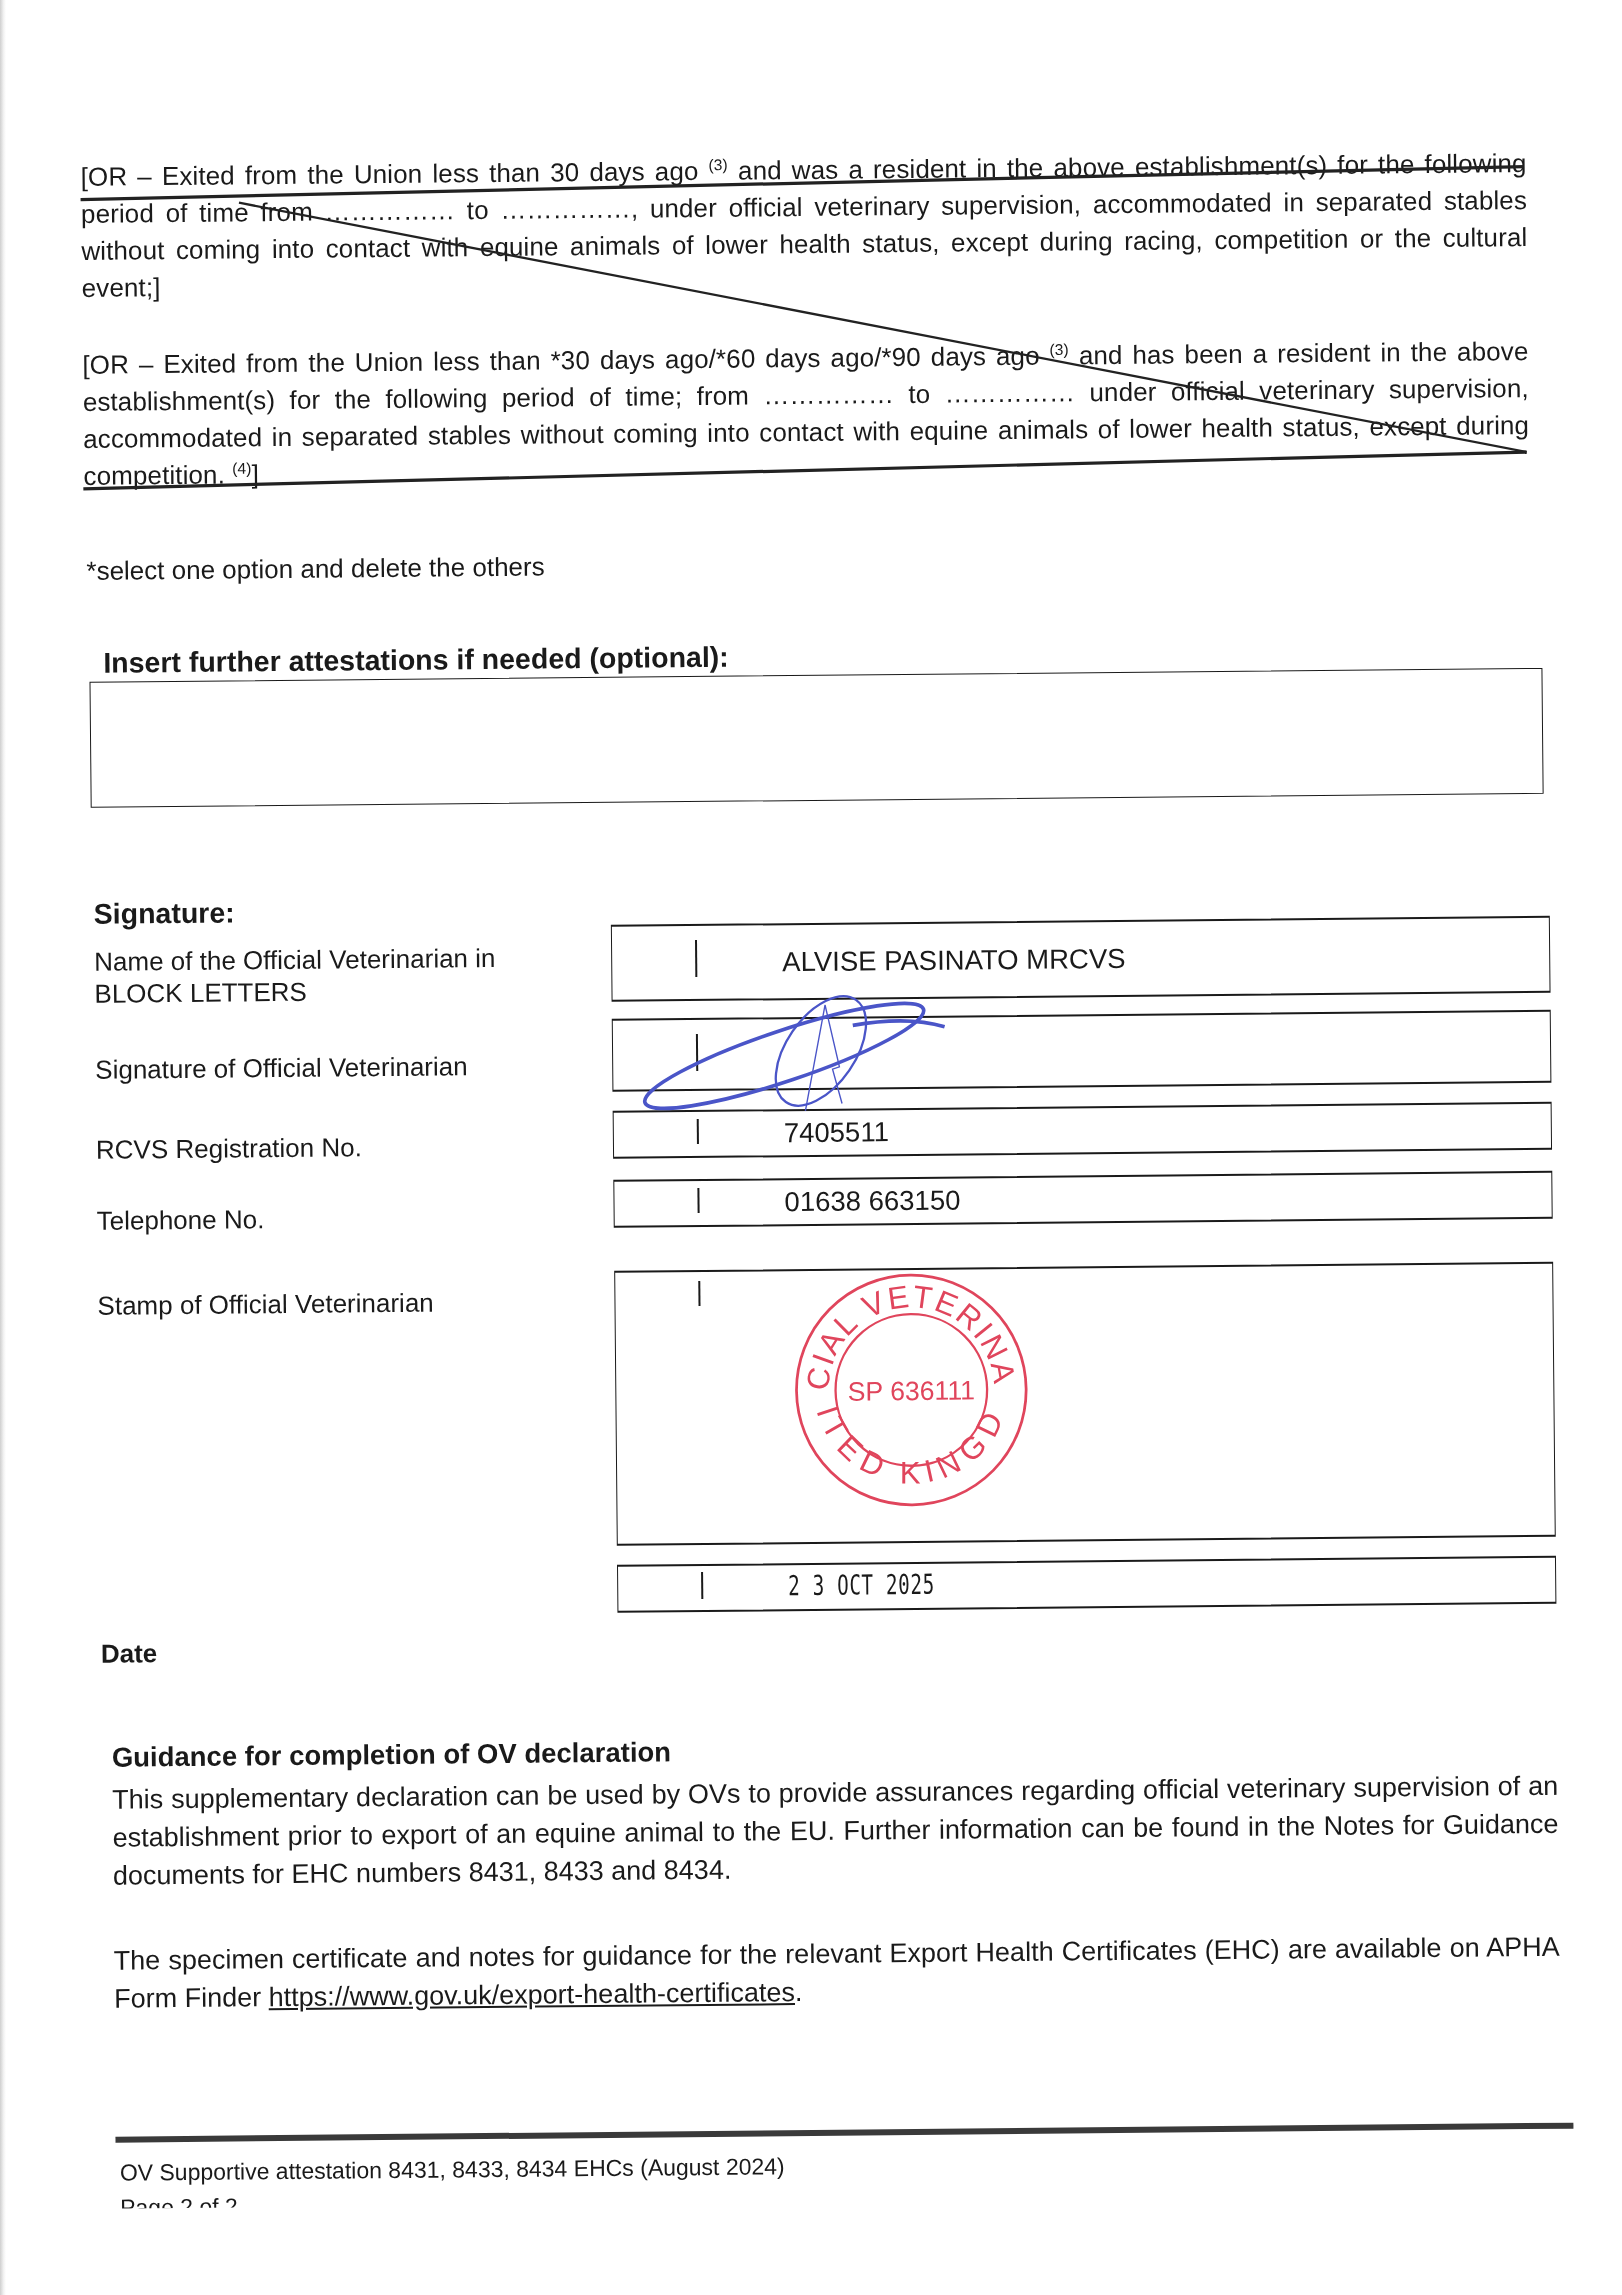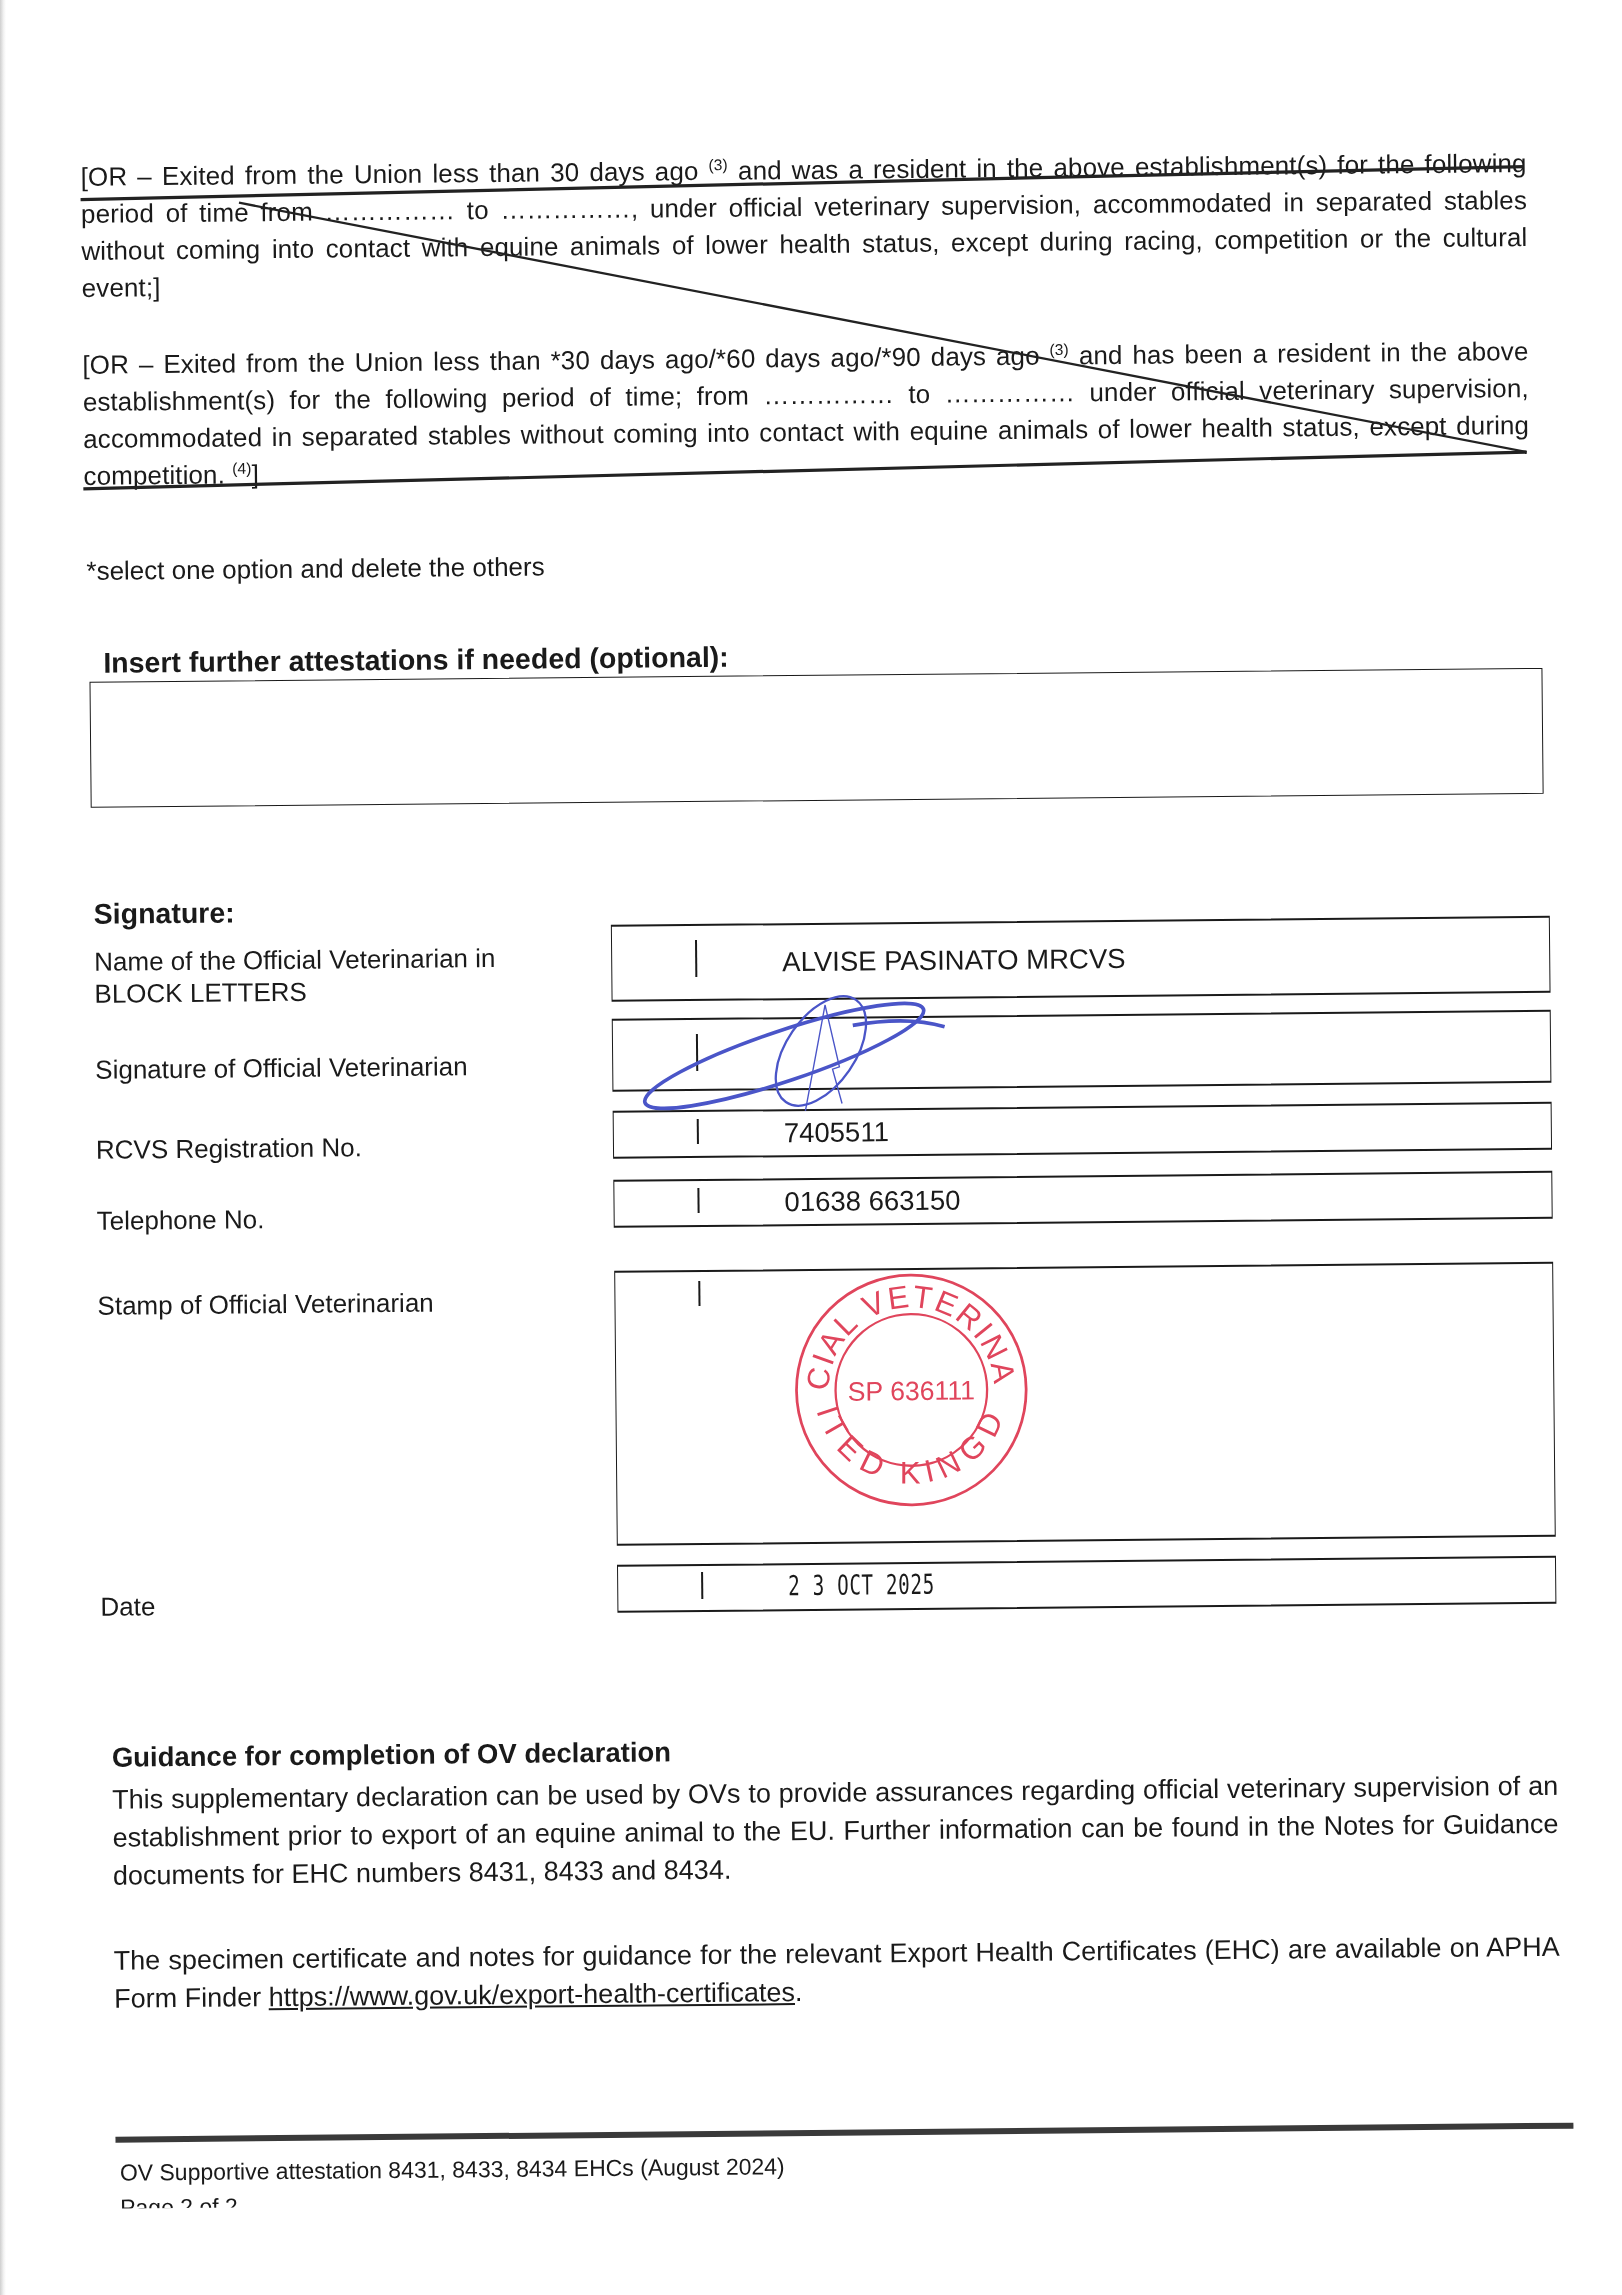--- a/index.html
+++ b/index.html
@@ -74,21 +74,21 @@
   <div class="field" style="top:1178px; height:44px;">
     <div class="inner-line" style="height:25px; top:6.9px;"></div>
     <div class="value" style="top:5.5px;">01638 663150</div>
   </div>
 
   <div class="label" style="top:1283px;">Stamp of Official Veterinarian</div>
   <div class="field" style="top:1269px; height:271px;">
     <div class="inner-line" style="height:25px; top:9.2px;"></div>
   </div>
 
-  <div class="label" style="top:1584px;">Date</div>
+  <div class="label" style="top:1631px;font-weight:bold;">Date</div>
   <div class="field" style="top:1563px; height:44px;">
     <div class="inner-line" style="height:27.5px; top:5.5px;"></div>
     <div class="value date-value" style="top:3.7px;">2 3 OCT 2025</div>
   </div>
 
   <svg class="sig-svg" viewBox="0 0 3535 5000">
     <ellipse cx="1710" cy="2300" rx="320" ry="55" transform="rotate(-18 1710 2300)" fill="none" stroke="#4a55c8" stroke-width="8"></ellipse>
     <ellipse cx="1790" cy="2290" rx="75" ry="135" transform="rotate(35 1790 2290)" fill="none" stroke="#4a55c8" stroke-width="5"></ellipse>
     <path d="M1860 2235 Q1980 2215 2060 2240" fill="none" stroke="#4a55c8" stroke-width="8"></path>
     <path d="M1800 2190 L1830 2325 L1815 2330 L1835 2405 M1800 2190 L1755 2420" fill="none" stroke="#4a55c8" stroke-width="3"></path>

